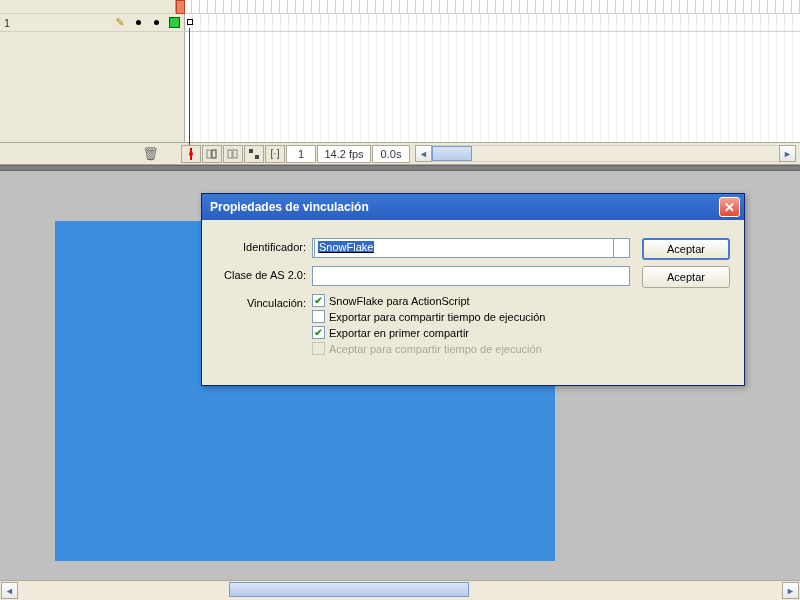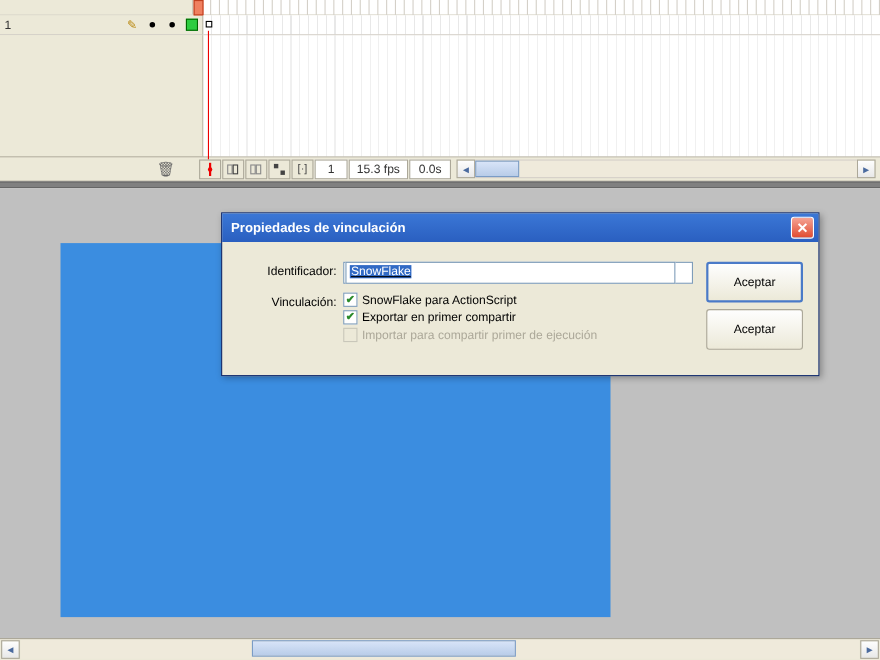--- a/index.html
+++ b/index.html
@@ -57,21 +57,21 @@
 .form-label { width: 96px; text-align: right; padding-right: 6px; padding-top: 3px; color: #000; }
 .form-label.disabled { color: #aca899; }
 .form-input { flex: 1; height: 20px; border: 1px solid #7f9db9; background: #fff; padding: 2px 3px; color: #000; text-decoration: underline; }
 .form-input.disabled { background: #ece9d8; border-color: #c9c7ba; }
 .checks { flex: 1; display: flex; flex-direction: column; gap: 3px; }
 .check-row { display: flex; align-items: center; gap: 4px; }
 .checkbox { width: 13px; height: 13px; border: 1px solid #7f9db9; background: #fff; display: flex; align-items: center; justify-content: center; font-size: 10px; color: #2a8a2a; font-weight: bold; line-height: 1; }
 .checkbox.disabled { background: #ece9d8; border-color: #c9c7ba; }
 .check-label { color: #000; }
 .check-label.disabled { color: #aca899; }
-.dlg-btn { height: 37px; border: 1px solid #aca899; background: linear-gradient(#fefefe,#ece9d8); border-radius: 3px; display: flex; align-items: center; justify-content: center; color: #000; text-align: right; }
+.dlg-btn { height: 22px; border: 1px solid #aca899; background: linear-gradient(#fefefe,#ece9d8); border-radius: 3px; display: flex; align-items: center; justify-content: center; color: #000; text-align: right; }
 .dlg-btn.default { border: 2px solid #4a7ac8; }
 
 
 .bottom-scroll { position: absolute; left: 0; bottom: 0; right: 0; height: 20px; background: #ece9d8; border-top: 1px solid #aca899; display: flex; align-items: center; padding: 1px; }
 .bs-track { flex: 1; height: 17px; background: #efeadb; position: relative; margin: 0 1px; }
 .bs-thumb { position: absolute; left: 210px; top: 0; width: 240px; height: 15px; background: linear-gradient(#d8e4f8,#b8cce8); border: 1px solid #7a9cc6; }
 
 .onion { position: relative; }
 .onion svg { width: 14px; height: 14px; }
 </style>
@@ -211,21 +211,21 @@
         </svg>
       </div>
     <div class="tf-btn">
         <svg viewBox="0 0 14 14" width="14" height="14">
           <rect x="2" y="2" width="4" height="4" fill="#444"></rect>
           <rect x="8" y="8" width="4" height="4" fill="#444"></rect>
         </svg>
       </div>
     <div class="tf-btn">[·]</div>
     <div class="tf-field">1</div>
-    <div class="tf-field" style="min-width:54px">15.3 fps</div>
+    <div class="tf-field" style="min-width:54px">14.2 fps</div>
     <div class="tf-field" style="min-width:38px">0.0s</div>
     <div class="tf-scroll">
       <div class="sb-btn">◄</div>
       <div class="sb-track">
           <div class="sb-thumb"></div>
         </div>
       <div class="sb-btn">►</div>
     </div>
   </div>
 </div>
@@ -242,34 +242,42 @@
     <div class="close-btn">✕</div>
   </div>
   <div class="dialog-body">
     <div class="form-col">
       <div class="form-row">
         <div class="form-label">Identificador:</div>
         <input class="form-input" style="background: rgb(255, 255, 255); padding: 0px;">
 
         <div class="form-input" style="position:absolute;left:112px;top:44px;width:300px;padding:2px 3px"><span style="background:#316ac5;color:#fff;padding:0 1px">SnowFlake</span></div>
       </div>
+      <div class="form-row" style="margin-top:2px">
+        <div class="form-label">Clase de AS 2.0:</div>
+        <div class="form-input"></div>
+      </div>
       <div class="form-row">
         <div class="form-label">Vinculación:</div>
         <div class="checks">
           <div class="check-row">
             <div class="checkbox">✔</div>
             <span class="check-label">SnowFlake para ActionScript</span>
           </div>
           <div class="check-row">
+            <div class="checkbox"></div>
+            <span class="check-label">Exportar para compartir tiempo de ejecución</span>
+          </div>
+          <div class="check-row">
             <div class="checkbox">✔</div>
             <span class="check-label">Exportar en primer compartir</span>
           </div>
           <div class="check-row">
             <div class="checkbox disabled"></div>
-            <span class="check-label disabled">Importar para compartir primer de ejecución</span>
+            <span class="check-label disabled">Aceptar para compartir tiempo de ejecución</span>
           </div>
         </div>
       </div>
     </div>
     <div class="btn-col">
       <div class="dlg-btn default">Aceptar</div>
       <div class="dlg-btn">Aceptar</div>
     </div>
   </div>
 </div>

